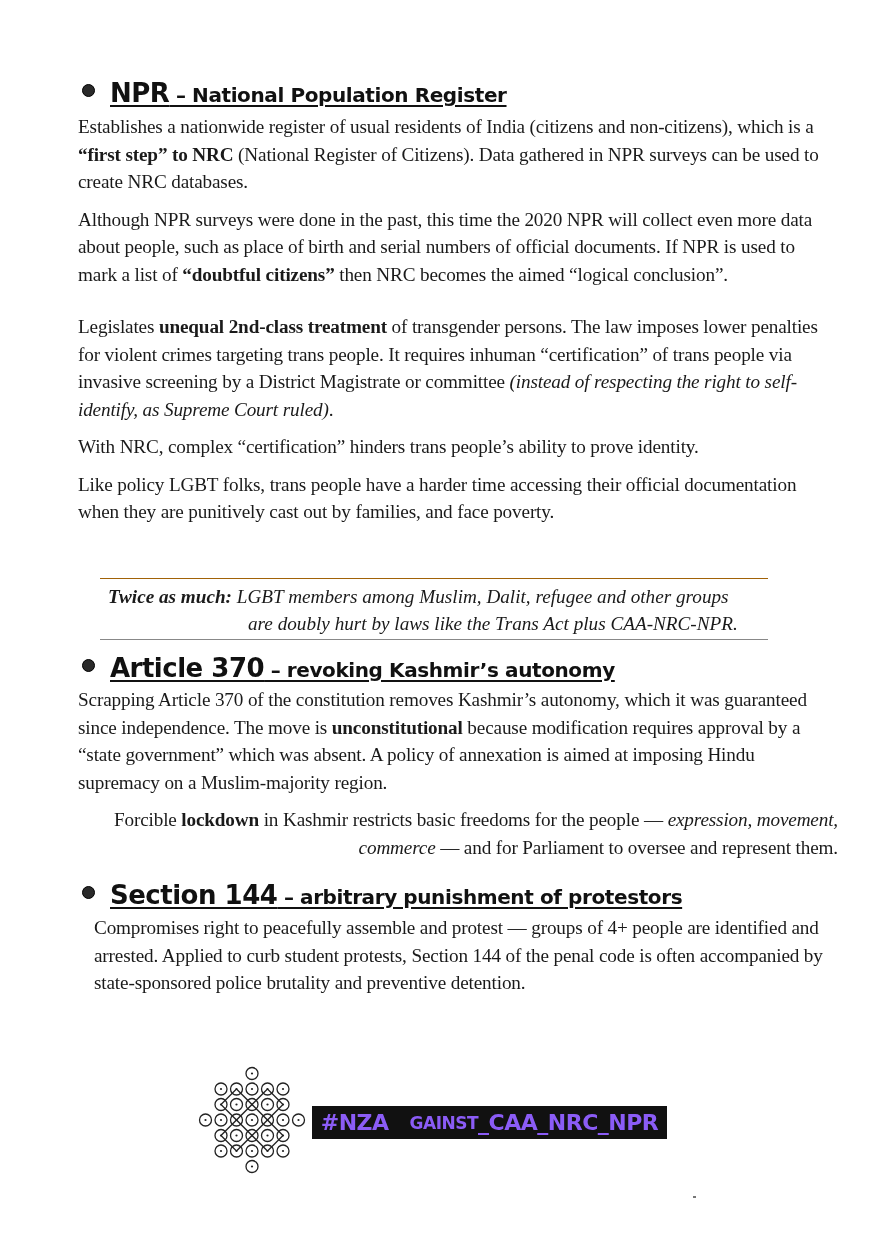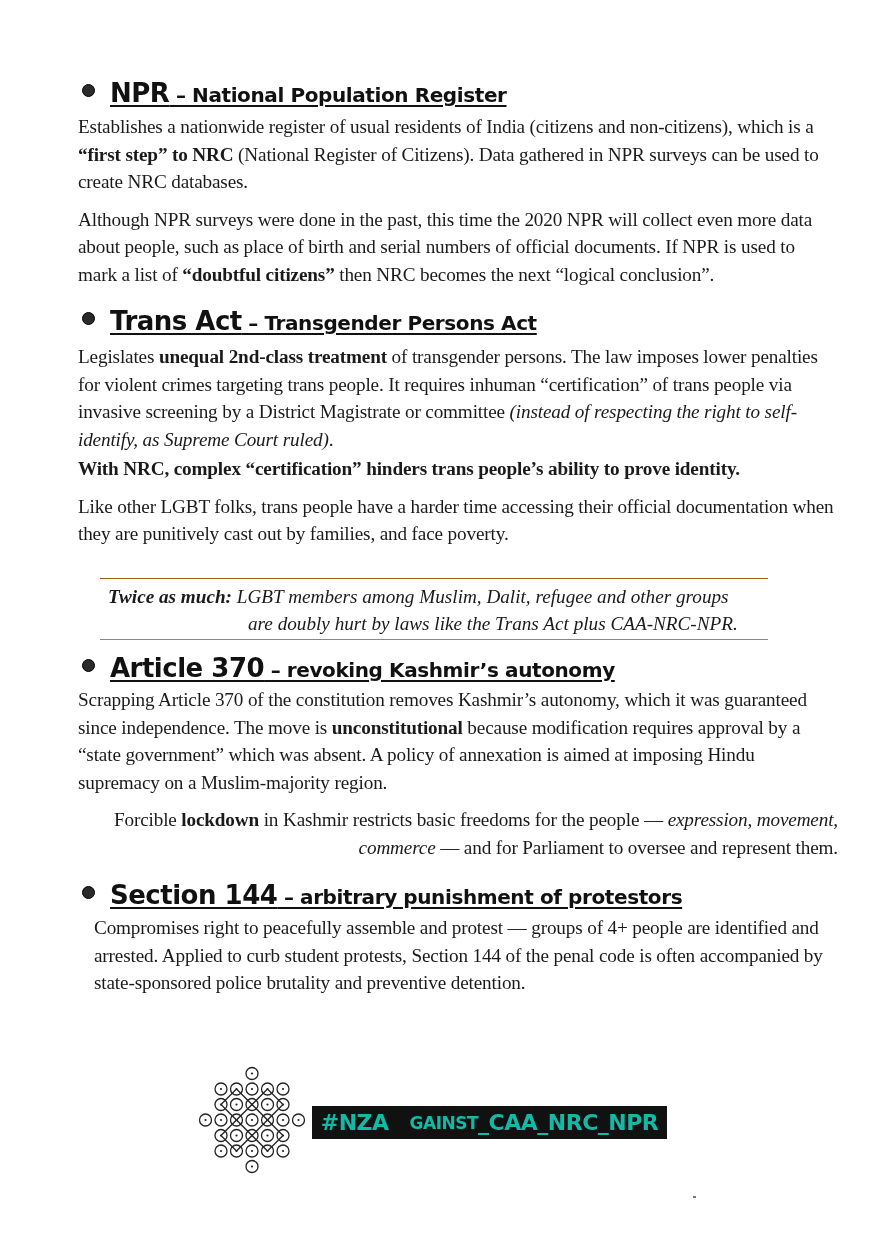--- a/index.html
+++ b/index.html
@@ -29,48 +29,44 @@
       border-top: 1px solid #a16207; border-bottom: 1px solid #888;
       padding: 4px 0 4px 8px; box-sizing: border-box; height: 62px;
       font-family: "Liberation Serif", serif; font-size: 19.2px; line-height: 27px; font-style: italic;
     }
     .callout .lead { font-weight: bold; }
     .callout .line2 { padding-left: 140px; }
     .footer { position: absolute; left: 198px; top: 1066px; width: 480px; height: 116px; }
     .kolam { position: absolute; left: 0; top: 0; width: 108px; height: 114px; }
     .hashtag {
       position: absolute; left: 114px; top: 40px; height: 33px; width: 355px;
-      background: #111; color: #14b8a6; display: flex; align-items: center; justify-content: center;
+      background: #111; color: #8b5cf6; display: flex; align-items: center; justify-content: center;
       font-family: "DejaVu Sans", sans-serif; font-weight: bold; font-size: 22px; letter-spacing: -0.5px;
     }
     .hashtag .sc { font-size: 17px; margin-left: 21px; }
     .speck { position: absolute; left: 693px; top: 1196px; width: 3px; height: 2px; background: #777; }
   </style>
 </head>
 <body>
 
 <div class="page">
 
   <div class="section" style="top:78px;">
     <h2 class="heading">
       <span class="bullet"></span>
       <span class="head-link"><span class="head-main">NPR</span><span class="head-sub"> – National Population Register</span></span>
     </h2>
     <p class="para" style="margin-top:5px;"><span>Establishes a nationwide register of usual residents of India (citizens and non-citizens), which is a </span><b>“first step” to NRC</b><span> (National Register of Citizens). Data gathered in NPR surveys can be used to create NRC databases.</span></p>
-    <p class="para" style="margin-top:10px;"><span>Although NPR surveys were done in the past, this time the 2020 NPR will collect even more data about people, such as place of birth and serial numbers of official documents. If NPR is used to mark a list of </span><b>“doubtful citizens”</b><span> then NRC becomes the next “logical conclusion”.</span></p>
+    <p class="para" style="margin-top:10px;"><span>Although NPR surveys were done in the past, this time the 2020 NPR will collect even more data about people, such as place of birth and serial numbers of official documents. If NPR is used to mark a list of </span><b>“doubtful citizens”</b><span> then NRC becomes the aimed “logical conclusion”.</span></p>
   </div>
 
   <div class="section" style="top:306px;">
-    <h2 class="heading">
-      <span class="bullet"></span>
-      <span class="head-link"><span class="head-main">Trans Act</span><span class="head-sub"> – Transgender Persons Act</span></span>
-    </h2>
     <p class="para" style="margin-top:7px;"><span>Legislates </span><b>unequal 2nd-class treatment</b><span> of transgender persons. The law imposes lower penalties for violent crimes targeting trans people. It requires inhuman “certification” of trans people via invasive screening by a District Magistrate or committee </span><i>(instead of respecting the right to self-identify, as Supreme Court ruled)</i><span>.</span></p>
-    <p class="para" style="margin-top:2px;font-weight:bold;">With NRC, complex “certification” hinders trans people’s ability to prove identity.</p>
-    <p class="para" style="margin-top:10px;">Like other LGBT folks, trans people have a harder time accessing their official documentation when they are punitively cast out by families, and face poverty.</p>
+    <p class="para" style="margin-top:10px;">With NRC, complex “certification” hinders trans people’s ability to prove identity.</p>
+    <p class="para" style="margin-top:10px;">Like policy LGBT folks, trans people have a harder time accessing their official documentation when they are punitively cast out by families, and face poverty.</p>
   </div>
 
   <div class="callout">
     <div><span class="lead">Twice as much:</span><span> LGBT members among Muslim, Dalit, refugee and other groups</span></div>
     <div class="line2">are doubly hurt by laws like the Trans Act plus CAA-NRC-NPR.</div>
   </div>
 
   <div class="section" style="top:653px;">
     <h2 class="heading">
       <span class="bullet"></span>

